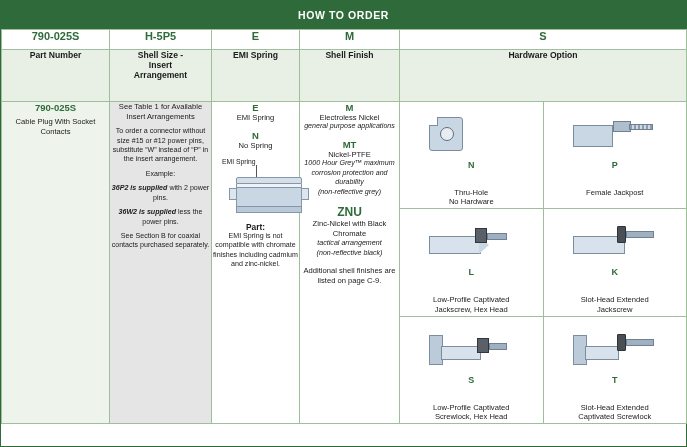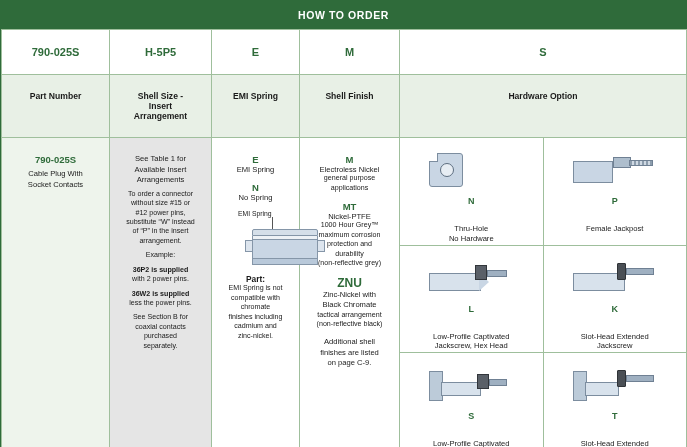--- a/index.html
+++ b/index.html
@@ -45,21 +45,21 @@
   }
   
   table.grid {
     width: 100%;
     border-collapse: collapse;
     table-layout: fixed;
   }
   table.grid td, table.grid th {
     border: 1px solid #9fbf9c;
     vertical-align: top;
-    padding: 16px;
+    padding: 0;
   }
   .sample-row td {
     height: 20px;
     text-align: center;
     vertical-align: middle;
     font-weight: bold;
     font-size: 11px;
     color: #2f6b3a;
     background: #ffffff;
     border: none;
@@ -78,21 +78,21 @@
   }
   .body-cell { padding: 5px 5px 8px 5px; }
   .col-a { background: #eef4ec; }
   .col-b { background: #e5e5e5; }
   .col-c { background: #ffffff; }
   .col-d { background: #ffffff; }
 
   .center { text-align: center; }
   .green { color: #2f6b3a; }
   .bold { font-weight: bold; }
-  .ital { }
+  .ital { font-style: italic; }
   .sm { font-size: 7.6px; }
   .xs { font-size: 7.1px; }
   .lh { line-height: 1.33; }
   .mt4 { margin-top: 4px; }
   .mt8 { margin-top: 8px; }
   p { margin: 0 0 5px 0; }
 
   
   table.hw {
     width: 100%;

